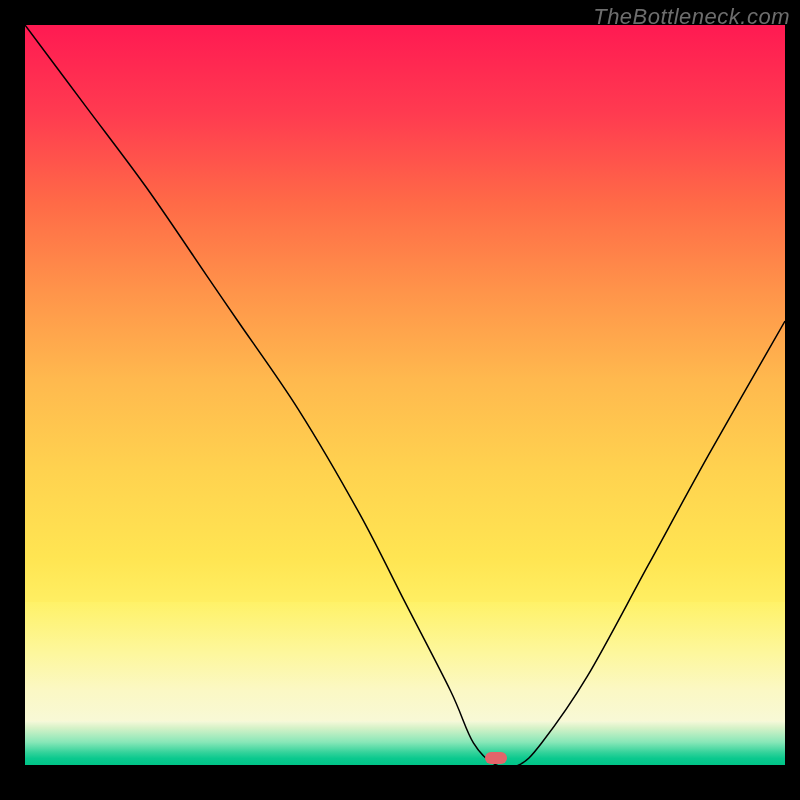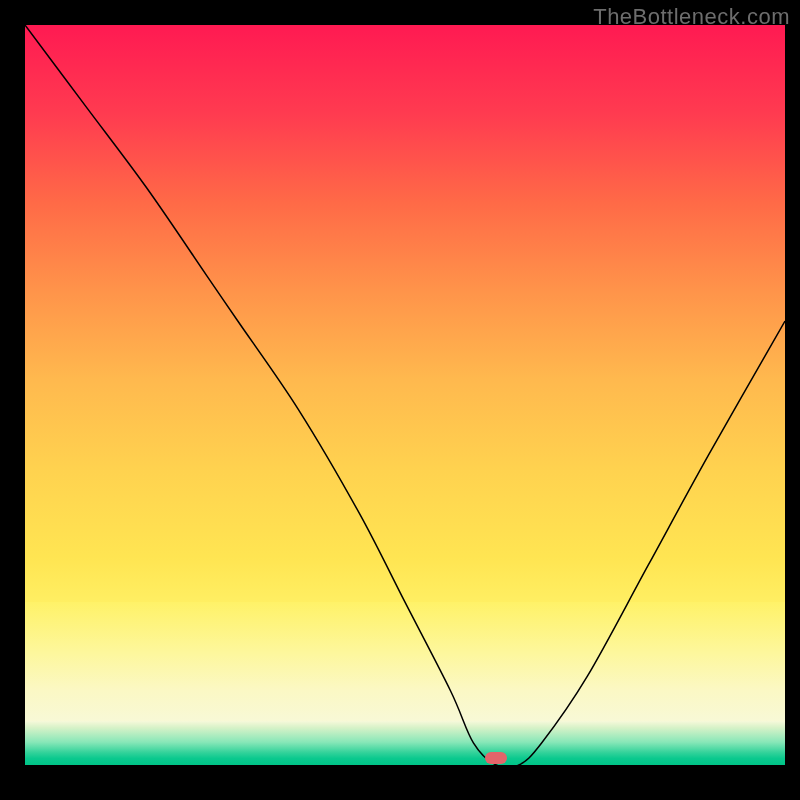--- a/index.html
+++ b/index.html
@@ -87,20 +87,21 @@
   .watermark {
     position: absolute;
     top: 4px;
     right: 10px;
     color: #6d6d6d;
     font-family: Arial, Helvetica, sans-serif;
     font-size: 22px;
     letter-spacing: 0.5px;
     font-weight: 500;
     user-select: none;
+    font-style: italic;
   }
 </style>
 </head>
 <body>
 
 <div class="frame">
   <div class="watermark">TheBottleneck.com</div>
 
   <div class="plot-area">
     <div class="gradient-bg">

